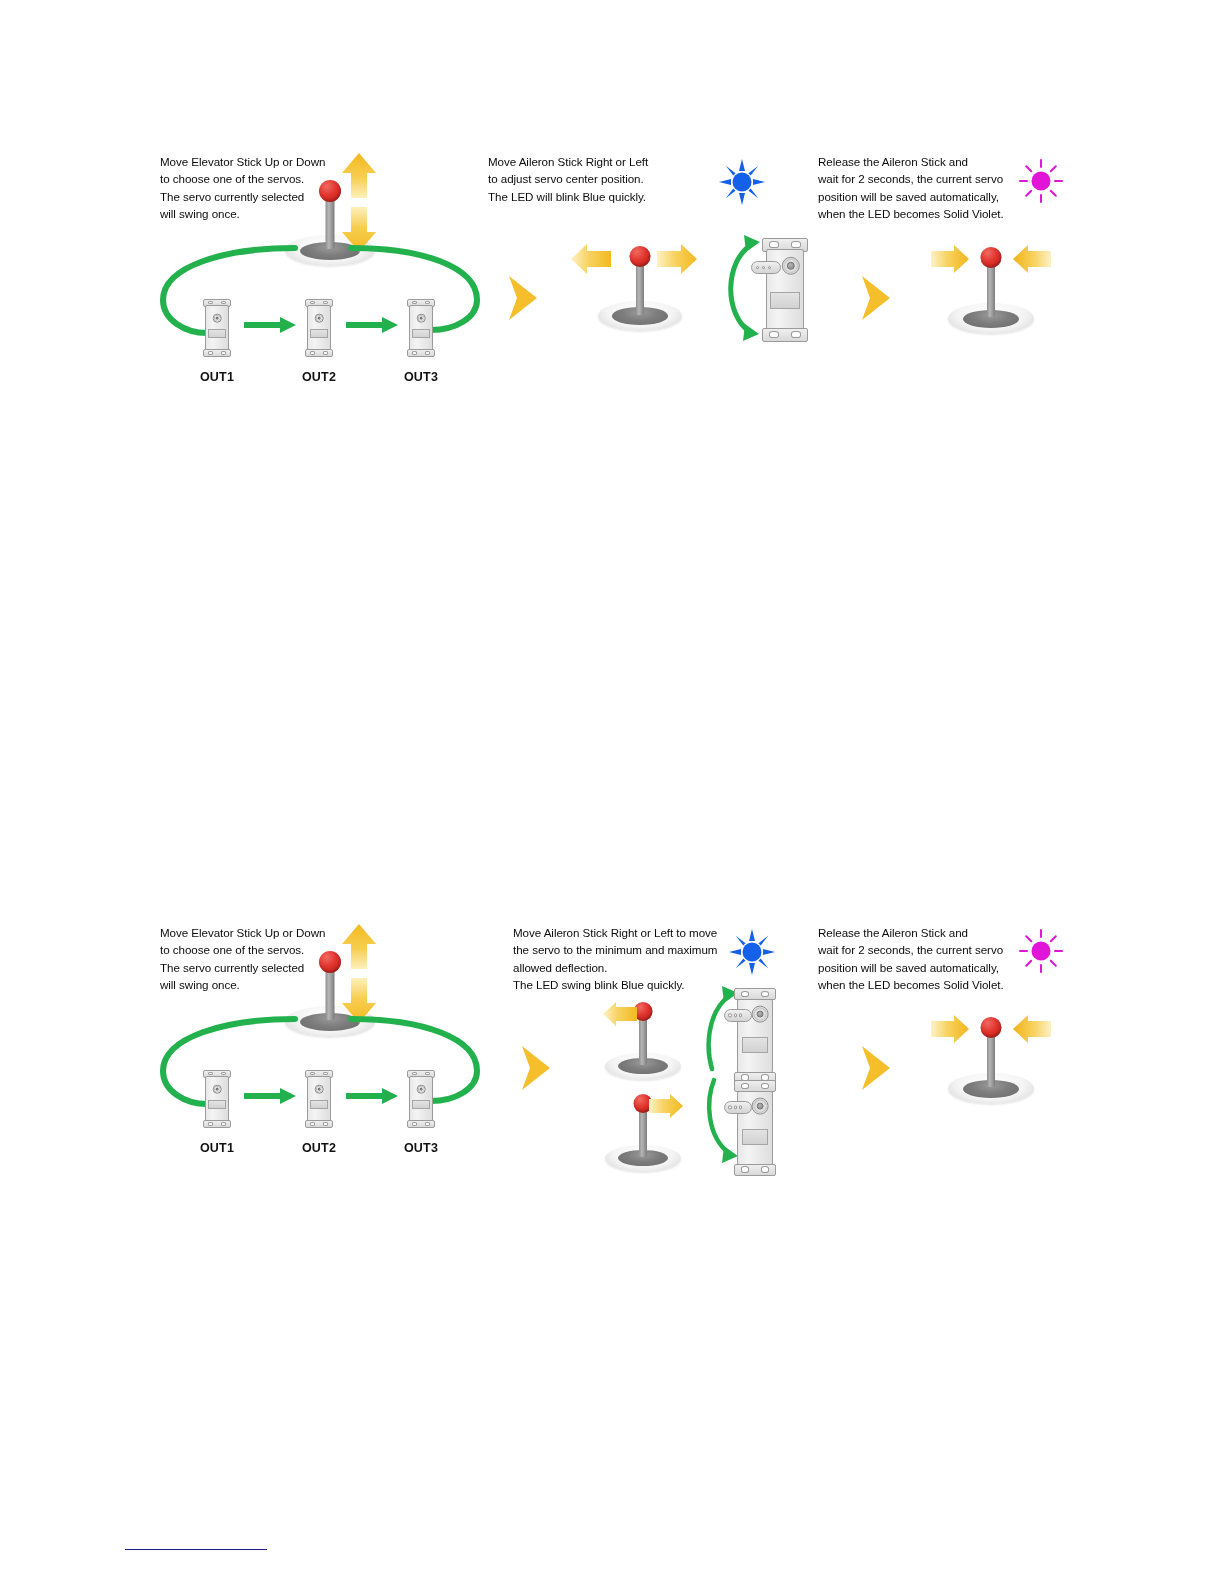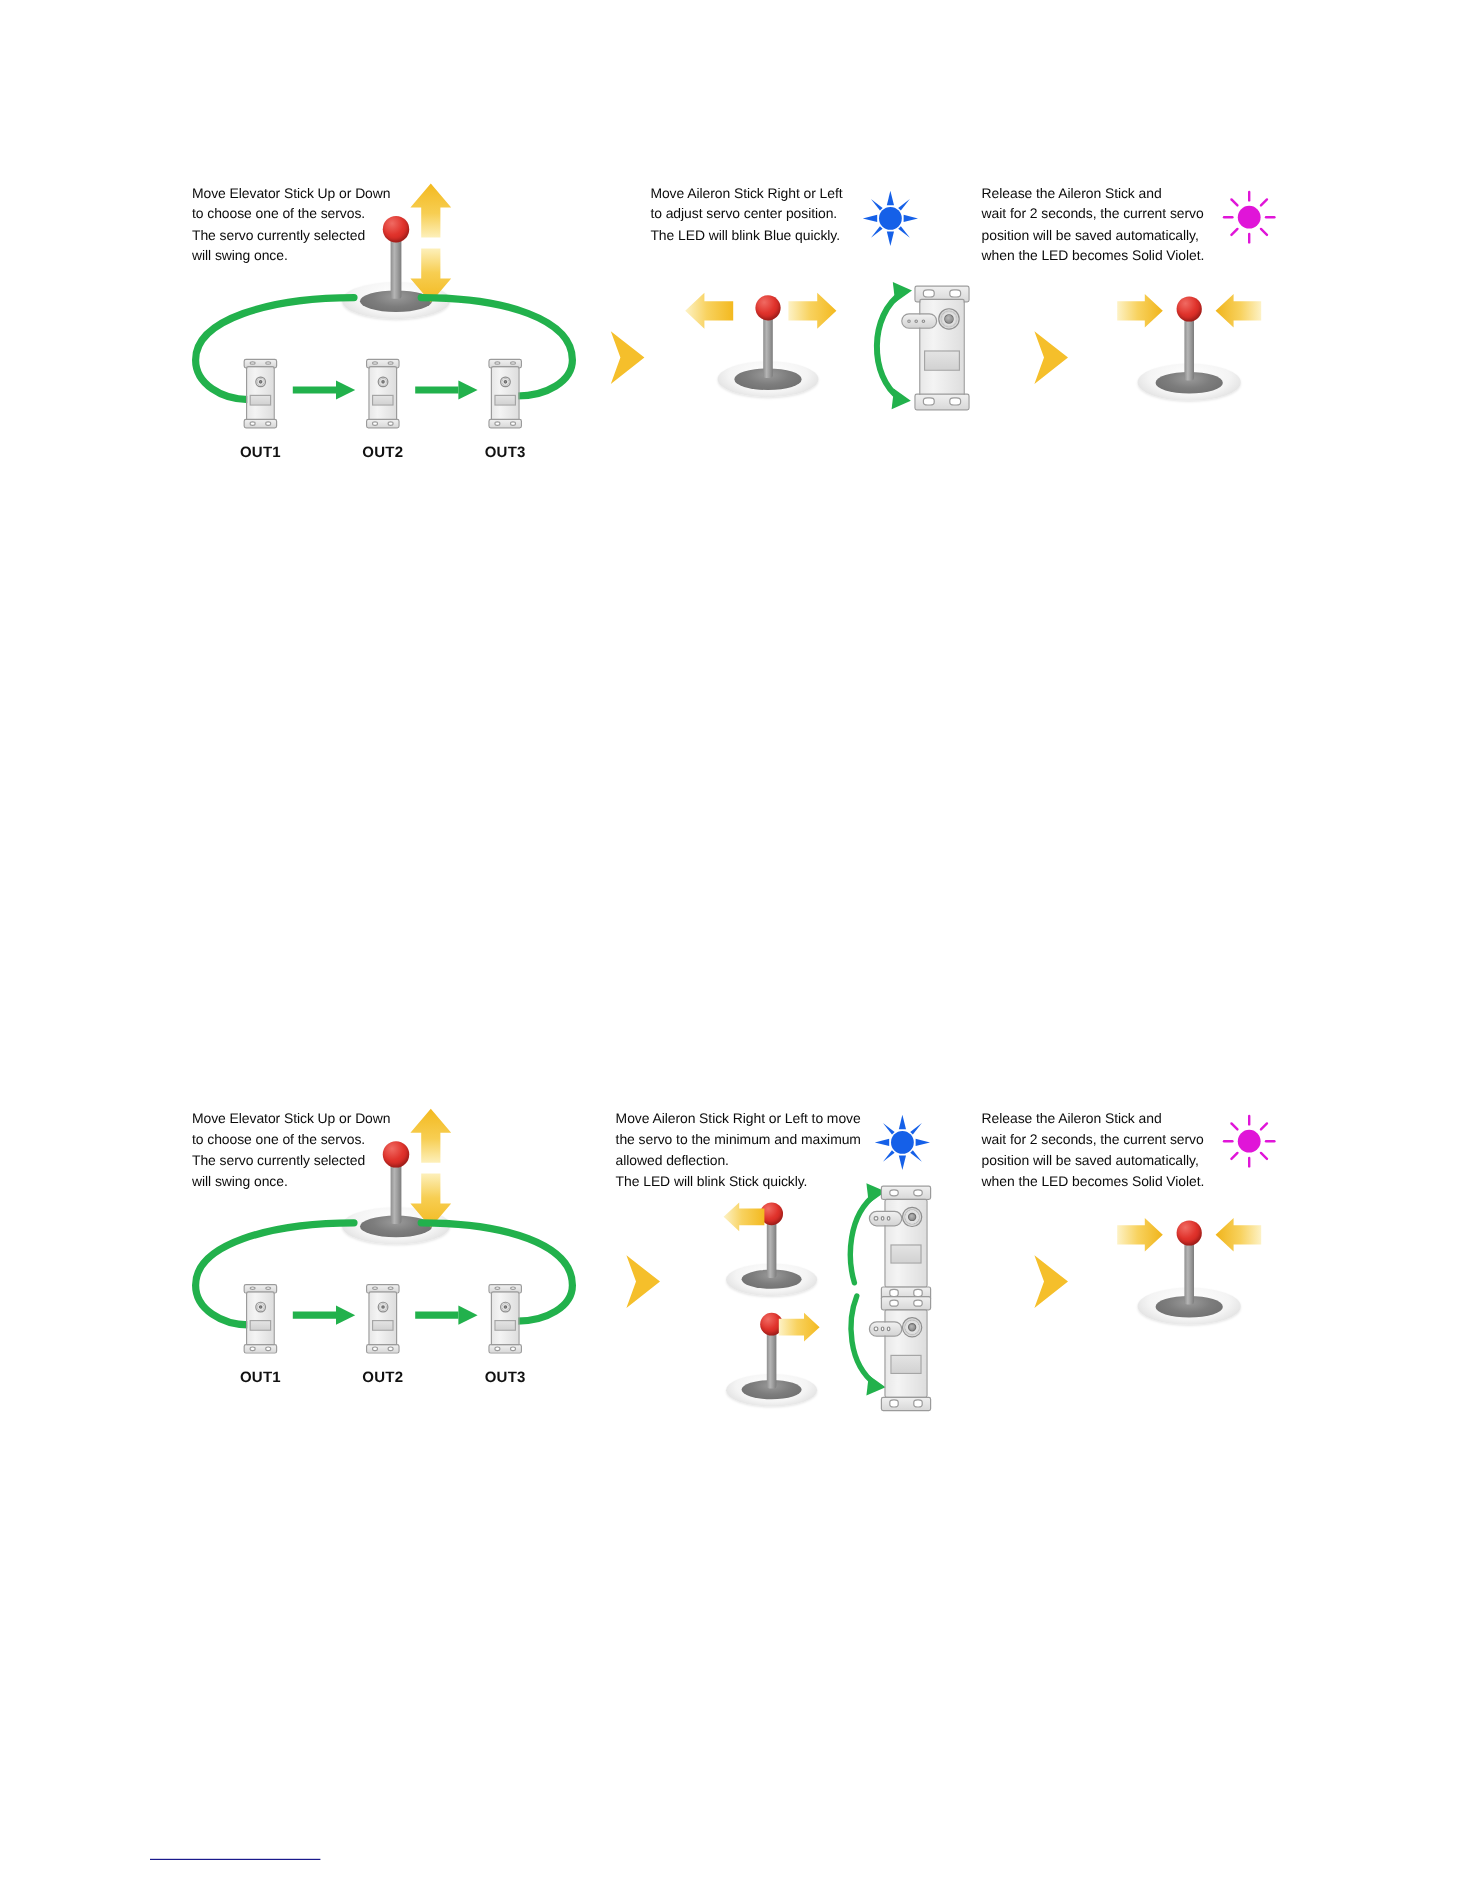--- a/index.html
+++ b/index.html
@@ -307,21 +307,21 @@
       <polygon points="38,1 54,9 38,17" fill="#22b14c"></polygon>
     </svg>
   </div>
 
   <div class="chev" style="left:505px; top:274px; width:34px; height:48px;">
     <svg viewBox="0 0 34 48" xmlns="http://www.w3.org/2000/svg">
       <polygon points="4,2 32,24 4,46 12,24" fill="#f5bf2b"></polygon>
     </svg>
   </div>
 
-  <div class="instr" style="left:542px; top:153px; width:250px;">Move Aileron Stick Right or Left
+  <div class="instr" style="left:488px; top:153px; width:250px;">Move Aileron Stick Right or Left
 to adjust servo center position.
 The LED will blink Blue quickly.</div>
 
   <div class="led" style="left:718px; top:158px; width:48px; height:48px;">
     <svg viewBox="0 0 48 48" xmlns="http://www.w3.org/2000/svg">
       <g fill="#1560e8">
         <circle cx="24" cy="24" r="9.5"></circle>
         <g>
           <polygon points="24,1 27,13 21,13"></polygon>
           <polygon points="24,47 27,35 21,35"></polygon>
@@ -563,21 +563,21 @@
 
   <div class="chev" style="left:518px; top:1044px; width:34px; height:48px;">
     <svg viewBox="0 0 34 48" xmlns="http://www.w3.org/2000/svg">
       <polygon points="4,2 32,24 4,46 12,24" fill="#f5bf2b"></polygon>
     </svg>
   </div>
 
   <div class="instr" style="left:513px; top:924px; width:262px;">Move Aileron Stick Right or Left to move
 the servo to the minimum and maximum
 allowed deflection.
-The LED will blink Stick quickly.</div>
+The LED swing blink Blue quickly.</div>
 
   <div class="led" style="left:728px; top:928px; width:48px; height:48px;">
     <svg viewBox="0 0 48 48" xmlns="http://www.w3.org/2000/svg">
       <g fill="#1560e8">
         <circle cx="24" cy="24" r="9.5"></circle>
         <polygon points="24,1 27,13 21,13"></polygon>
         <polygon points="24,47 27,35 21,35"></polygon>
         <polygon points="1,24 13,21 13,27"></polygon>
         <polygon points="47,24 35,21 35,27"></polygon>
         <polygon points="7.8,7.8 17.5,15.3 15.3,17.5"></polygon>

